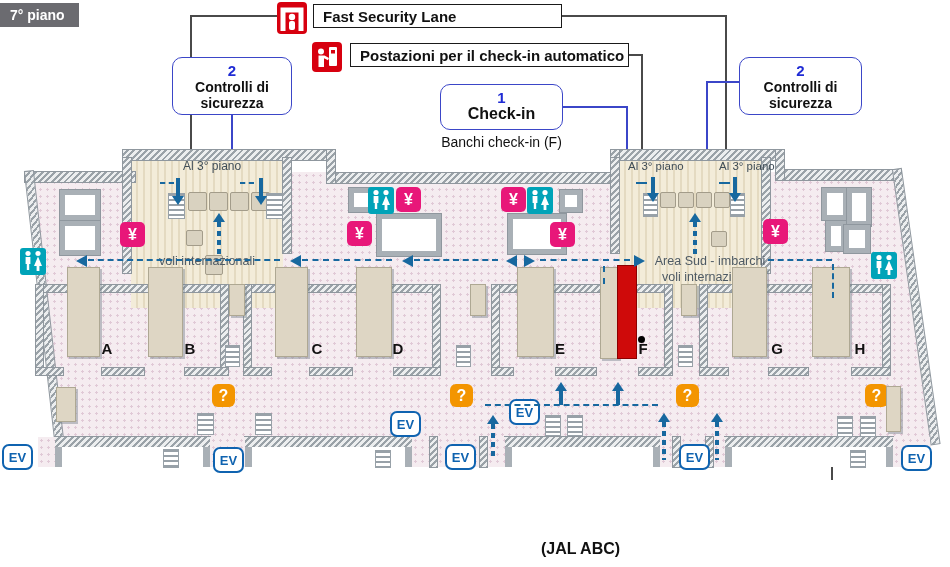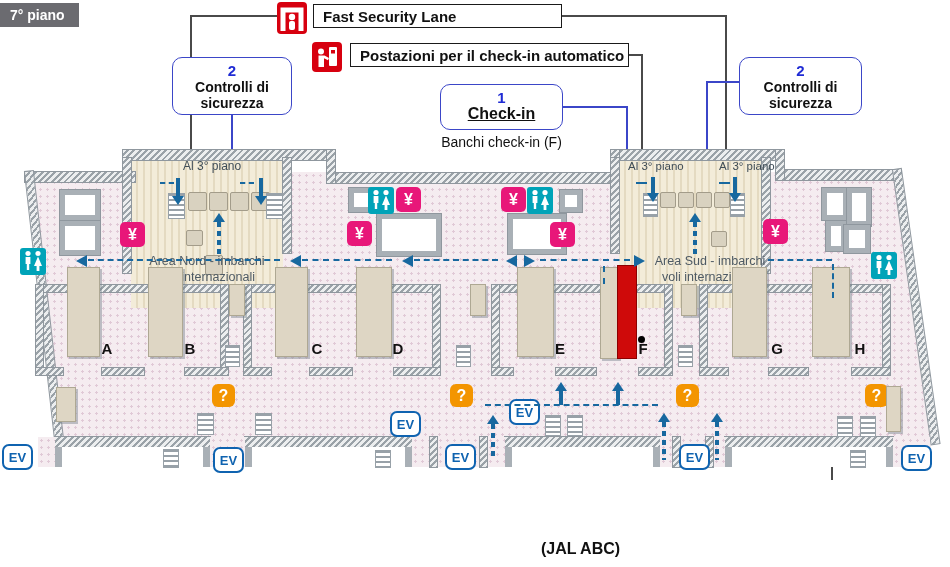--- a/index.html
+++ b/index.html
@@ -97,21 +97,21 @@
     <div>Controlli di</div>
     <div>sicurezza</div>
   </div>
   <div class="callout" style="left:739px;top:57px;width:121px;height:52px;">
     <div class="num" style="color:#1f2bd4;">2</div>
     <div>Controlli di</div>
     <div>sicurezza</div>
   </div>
   <div class="callout" style="left:440px;top:84px;width:121px;height:40px;">
     <div class="num" style="color:#1f2bd4;">1</div>
-    <div style="font-size:16px;text-decoration:underline;">Check-in</div>
+    <div style="font-size:16px;">Check-in</div>
   </div>
   <div class="abs" style="left:424px;top:134px;width:155px;text-align:center;font-weight:normal;font-size:14px;color:#111;">Banchi check-in (F)</div>
 
   <div class="abs floor" style="left:23px;top:172px;width:912px;height:275px;clip-path:polygon(10px 0,870px 0,908px 100%,40px 100%);"></div>
 
   <div class="stripe" style="left:131px;top:158px;width:152px;height:150px;"></div>
   <div class="stripe" style="left:619px;top:158px;width:143px;height:150px;"></div>
 
   <div class="wl" style="left:123px;top:150px;width:212px;height:10px;"></div>
   <div class="wl" style="left:327px;top:173px;width:292px;height:10px;"></div>
@@ -191,21 +191,20 @@
   <div class="gate" style="left:711px;top:231px;width:14px;height:14px;"></div>
   <div class="al3" style="left:628px;top:160px;font-size:11.5px;">Al 3° piano</div>
   <div class="al3" style="left:719px;top:160px;font-size:11.5px;">Al 3° piano</div>
   <div class="dh" style="left:636px;top:182px;width:11px;"></div>
   <div class="dh" style="left:719px;top:182px;width:11px;"></div>
   <div class="sarrD" style="left:651px;top:177px;height:16px;"></div>
   <div class="sarrD" style="left:733px;top:177px;height:16px;"></div>
   <div class="sarrU dashed" style="left:693px;top:222px;height:32px;"></div>
 
   <div class="maptext" style="left:128px;top:253px;width:158px;">
-    <div>Area Nord - imbarchi</div>
     <div>voli internazionali</div>
   </div>
   <div class="maptext" style="left:615px;top:253px;width:190px;">
     <div>Area Sud - imbarchi</div>
     <div>voli internazionali</div>
   </div>
 
   <div class="wl" style="left:36px;top:285px;width:192px;height:7px;"></div>
   <div class="wl" style="left:36px;top:285px;width:7px;height:90px;"></div>
   <div class="wl" style="left:221px;top:285px;width:7px;height:90px;"></div>

